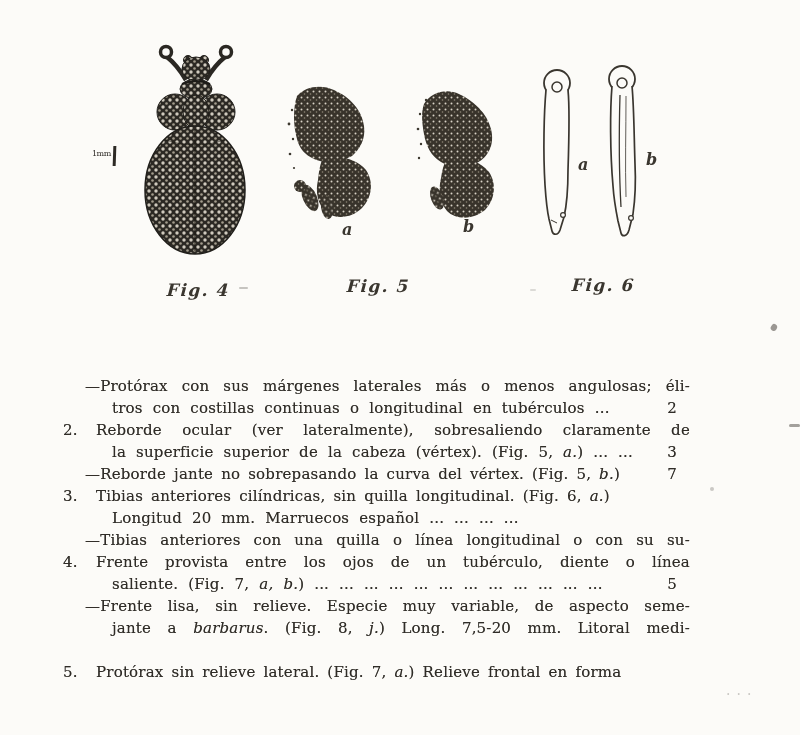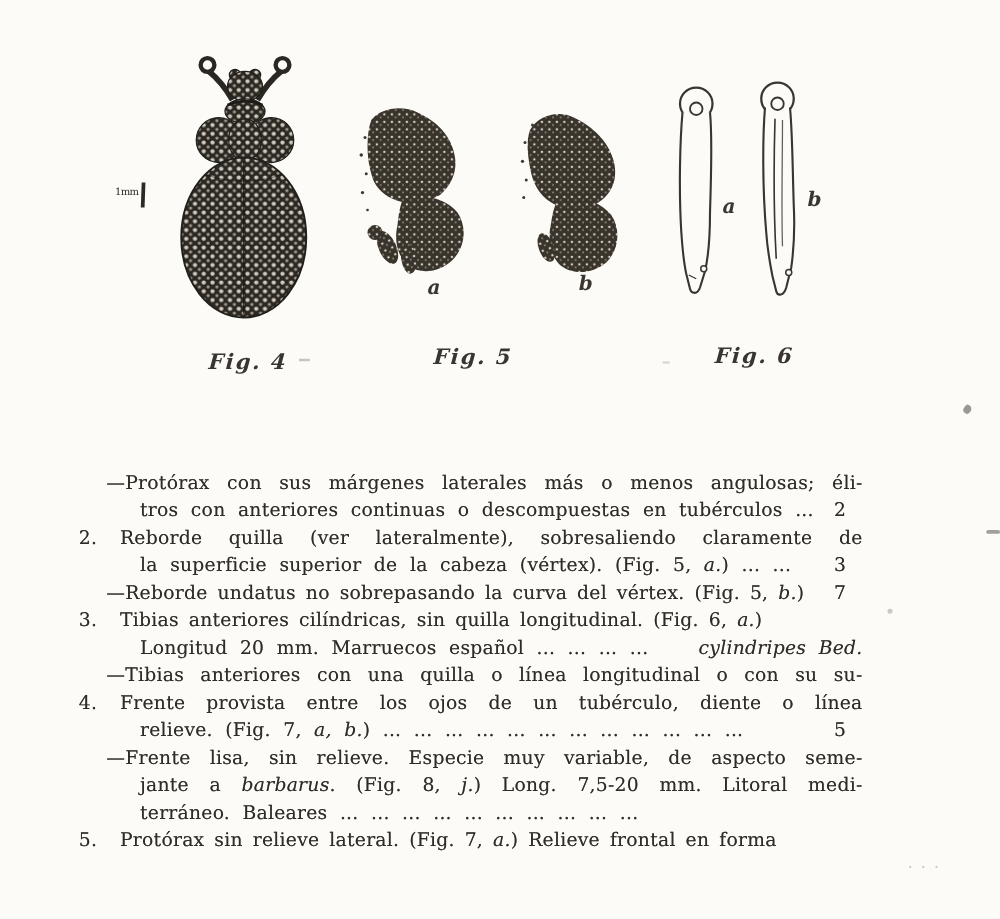--- a/index.html
+++ b/index.html
@@ -147,44 +147,44 @@
 
     <div class="fig-caption" style="left:167px;top:280px;">Fig. 4</div>
     <div class="fig-caption" style="left:347px;top:276px;">Fig. 5</div>
     <div class="fig-caption" style="left:572px;top:275px;">Fig. 6</div>
   </div>
 
   <div class="key-block">
 
     <div class="kl dash just"><span class="marker">—</span><span>Protórax con sus márgenes laterales más o menos angulosas; éli-</span></div>
 
-    <div class="kl cont wd"><span>tros con anteriores continuas o descompuestas en tubérculos ...</span><span class="ref n">2</span></div>
+    <div class="kl cont wd"><span>tros con costillas continuas o longitudinal en tubérculos ...</span><span class="ref n">2</span></div>
 
-    <div class="kl num just"><span class="marker">2.</span><span>Reborde quilla (ver lateralmente), sobresaliendo claramente de</span></div>
+    <div class="kl num just"><span class="marker">2.</span><span>Reborde ocular (ver lateralmente), sobresaliendo claramente de</span></div>
 
     <div class="kl cont wd"><span>la superficie superior de la cabeza (vértex). (Fig. 5, </span><i>a.</i><span>) ... ...</span><span class="ref n">3</span></div>
 
-    <div class="kl dash"><span class="marker">—</span><span>Reborde undatus no sobrepasando la curva del vértex. (Fig. 5, </span><i>b.</i><span>)</span><span class="ref n">7</span></div>
+    <div class="kl dash"><span class="marker">—</span><span>Reborde jante no sobrepasando la curva del vértex. (Fig. 5, </span><i>b.</i><span>)</span><span class="ref n">7</span></div>
 
     <div class="kl num"><span class="marker">3.</span><span>Tibias anteriores cilíndricas, sin quilla longitudinal. (Fig. 6, </span><i>a.</i><span>)</span></div>
 
-    <div class="kl cont wd"><span>Longitud 20 mm. Marruecos español ... ... ... ...</span><span class="ref sp">cylindripes Bed.</span></div>
+    <div class="kl cont wd"><span>Longitud 20 mm. Marruecos español ... ... ... ...</span></div>
 
     <div class="kl dash just"><span class="marker">—</span><span>Tibias anteriores con una quilla o línea longitudinal o con su su-</span></div>
 
 
     <div class="kl num just"><span class="marker">4.</span><span>Frente provista entre los ojos de un tubérculo, diente o línea</span></div>
 
-    <div class="kl cont wd"><span>relieve. (Fig. 7, </span><i>a, b.</i><span>) ... ... ... ... ... ... ... ... ... ... ... ...</span><span class="ref n">5</span></div>
+    <div class="kl cont wd"><span>saliente. (Fig. 7, </span><i>a, b.</i><span>) ... ... ... ... ... ... ... ... ... ... ... ...</span><span class="ref n">5</span></div>
 
     <div class="kl dash just"><span class="marker">—</span><span>Frente lisa, sin relieve. Especie muy variable, de aspecto seme-</span></div>
 
     <div class="kl cont just"><span>jante a </span><i>barbarus</i><span>. (Fig. 8, </span><i>j.</i><span>) Long. 7,5-20 mm. Litoral medi-</span></div>
 
-    <div class="kl cont wd"><span>terráneo. Baleares ... ... ... ... ... ... ... ... ... ...</span></div>
+    <div class="kl cont wd"></div>
 
     <div class="kl num"><span class="marker">5.</span><span>Protórax sin relieve lateral. (Fig. 7, </span><i>a.</i><span>) Relieve frontal en forma</span></div>
 
   </div>
 
   <div class="speck s1"></div>
   <div class="speck s2"></div>
   <div class="speck s3"></div>
   <div class="speck s4"></div>
   <div class="speck s5"></div>

